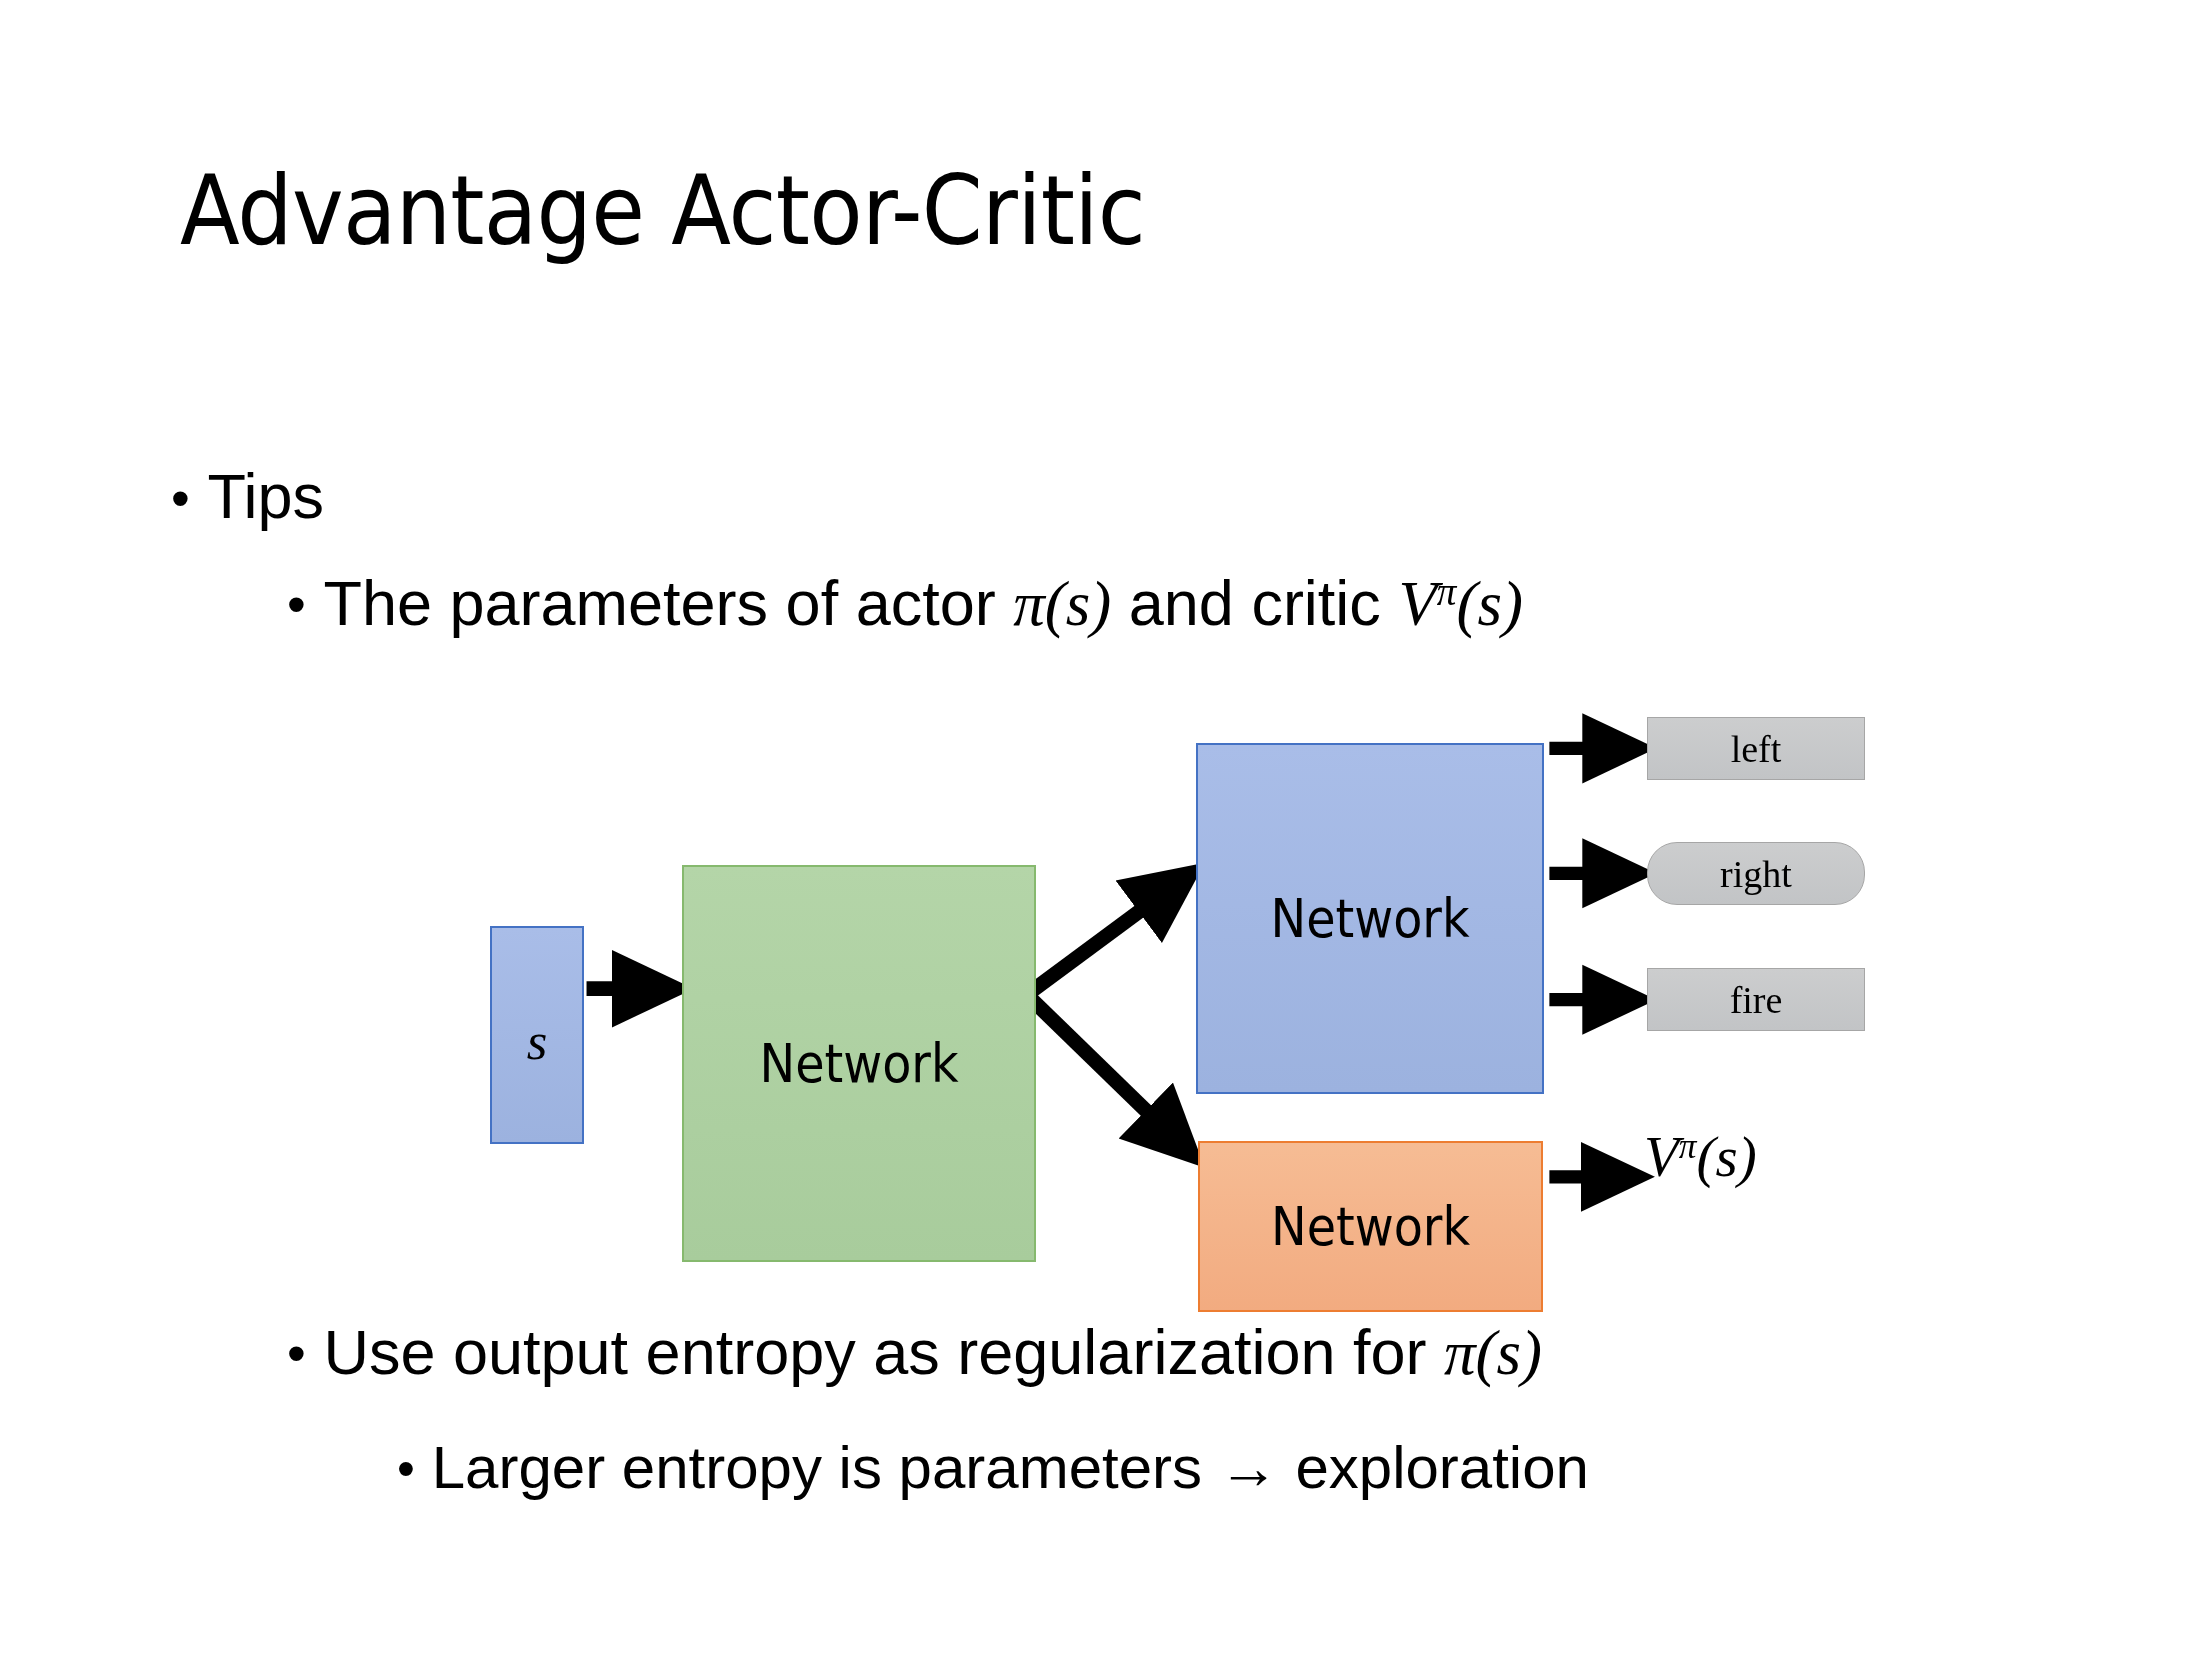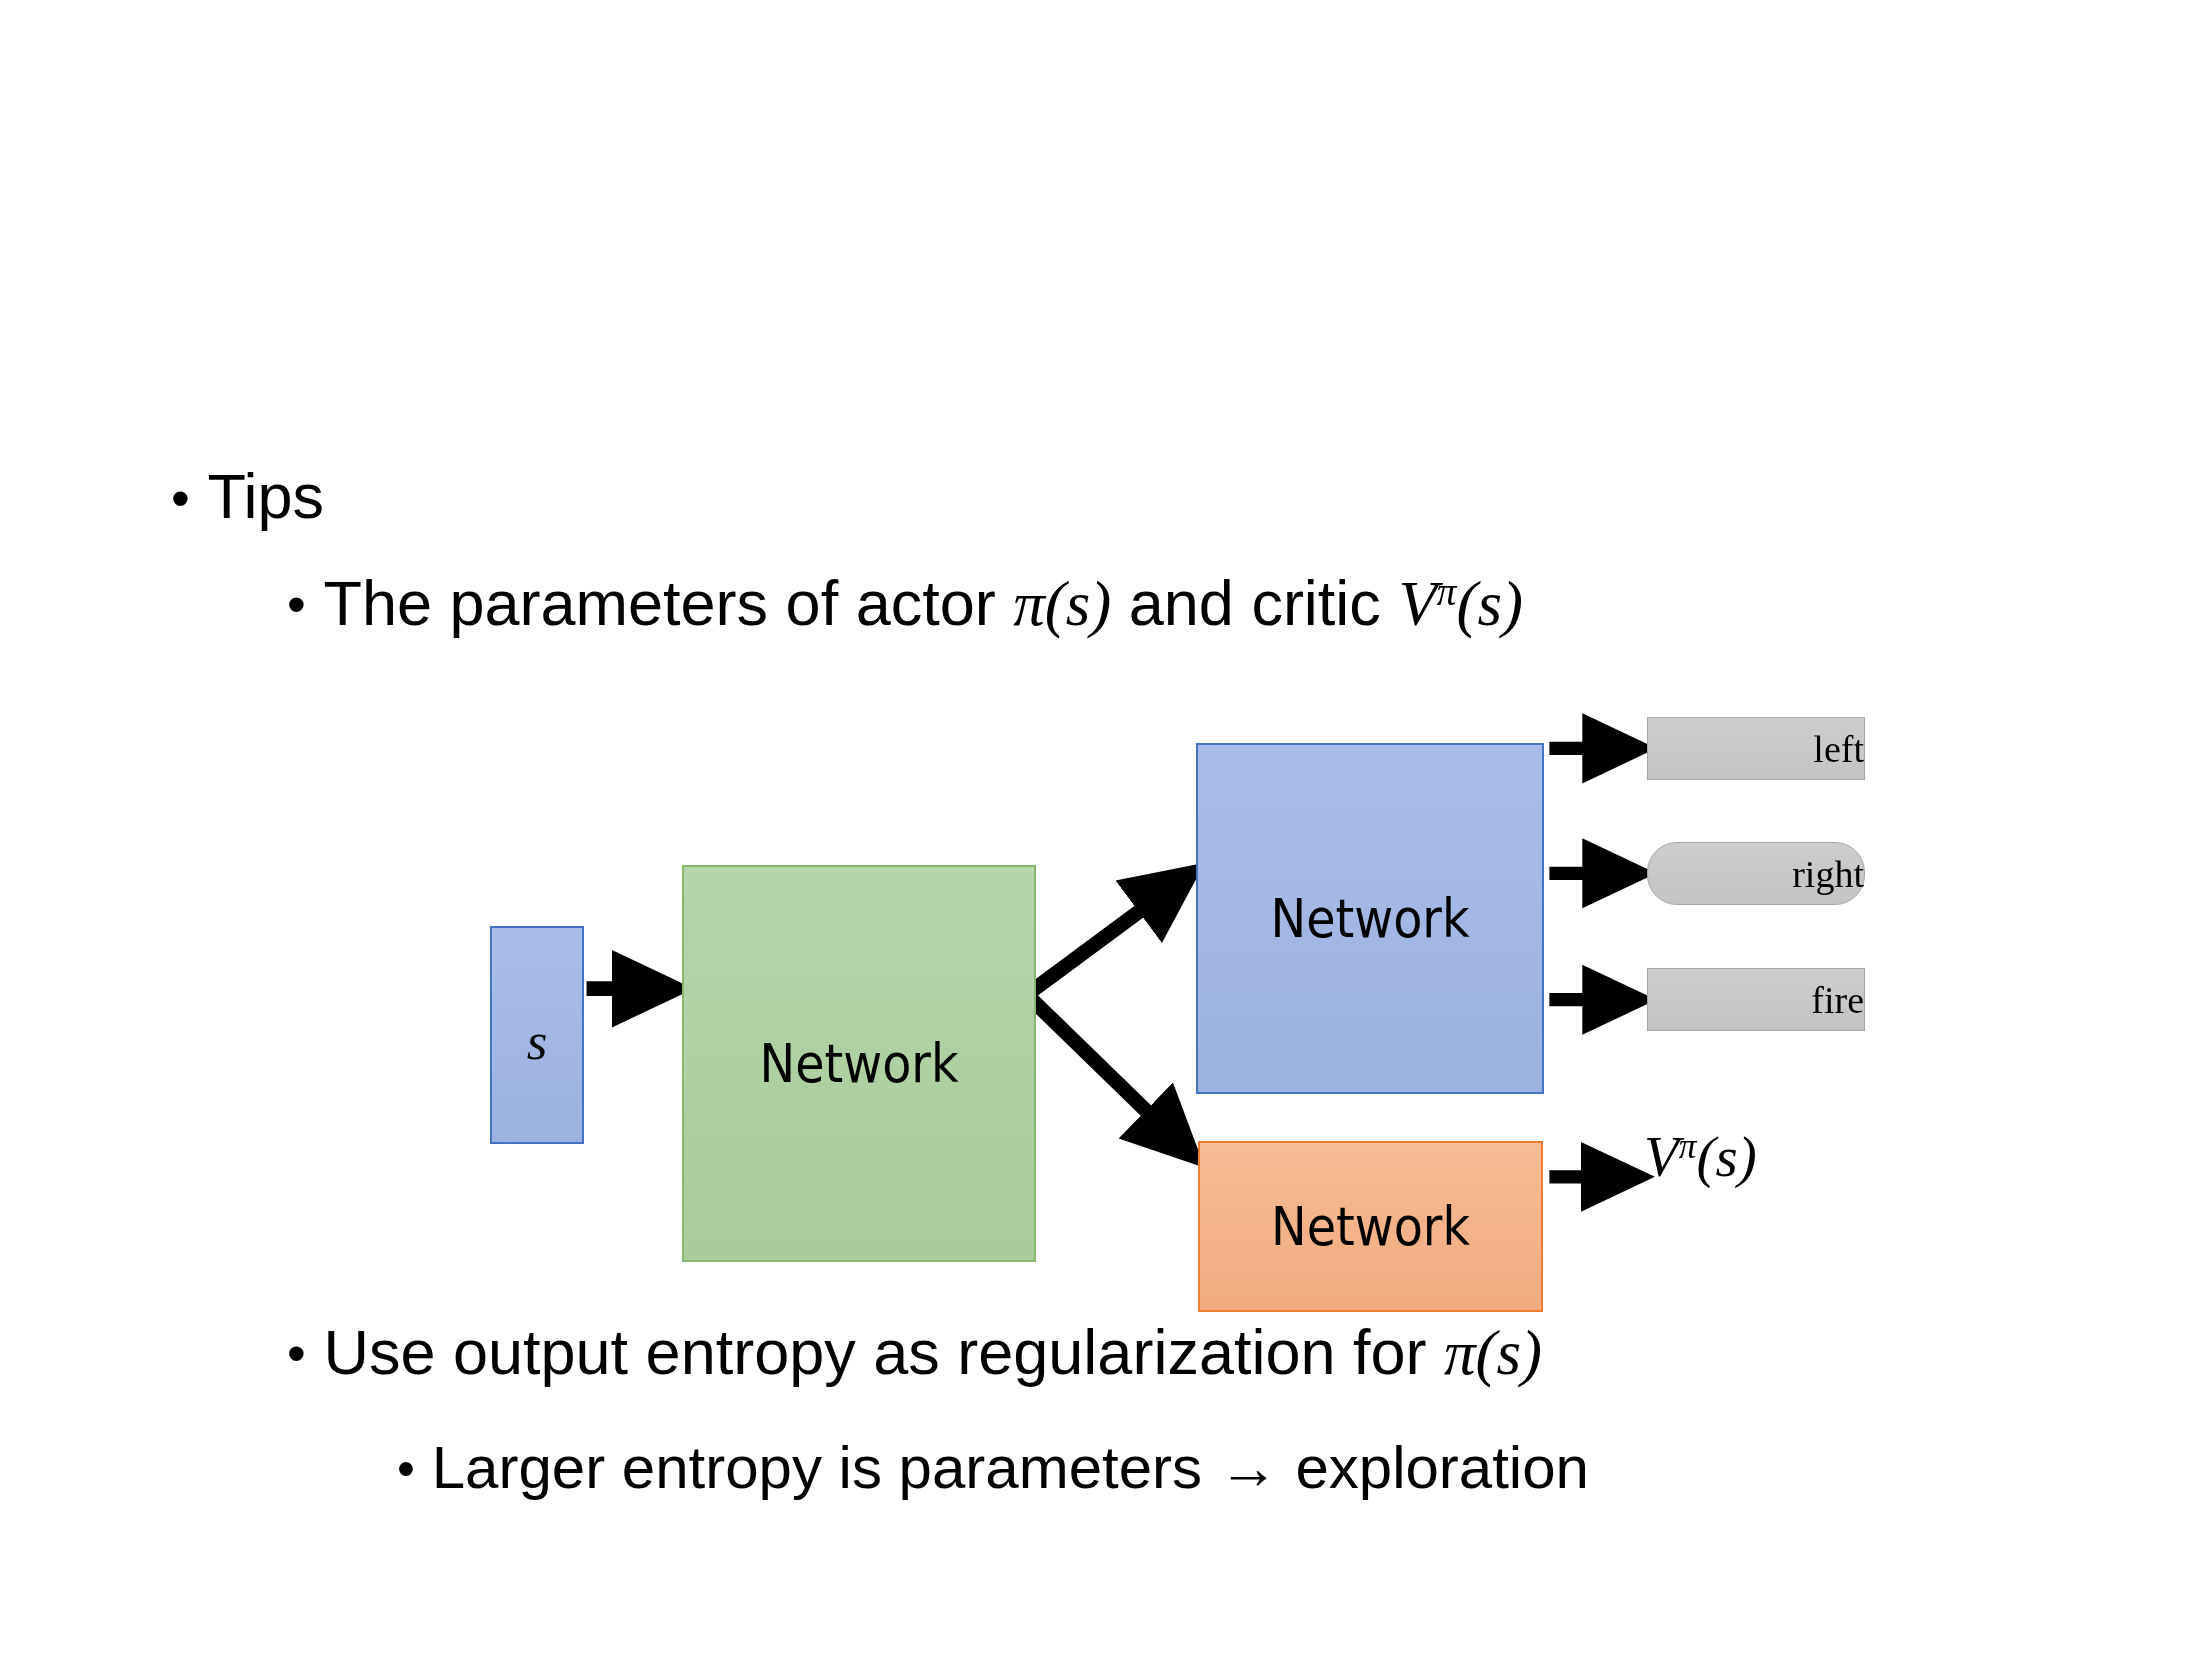--- a/index.html
+++ b/index.html
@@ -174,21 +174,21 @@
   
   .action-box {
     position: absolute;
     box-sizing: border-box;
     width: 218px;
     height: 63px;
     background: linear-gradient(to bottom, #cccdce 0%, #c2c4c6 100%);
     border: 1.5px solid #a6a6a6;
     display: flex;
     align-items: center;
-    justify-content: flex-end;
+    justify-content: center;
     font-family: "Liberation Serif", "DejaVu Serif", serif;
     font-size: 38px;
     color: #000000;
   }
   #action-left  { left: 1647px; top: 717px; }
   #action-right { left: 1647px; top: 842px; border-radius: 30px; }
   #action-fire  { left: 1647px; top: 968px; }
 
   
   #value-output {
@@ -206,20 +206,21 @@
     left: 0; top: 0;
     width: 2205px;
     height: 1654px;
   }
 </style>
 </head>
 <body>
 
 <div id="slide">
 
+  <div id="slide-title">Advantage Actor-Critic</div>
 
   <div class="bullet-row" id="bullet-tips">
     <span class="bullet-dot">•</span>
     <span class="bullet-text">Tips</span>
   </div>
 
   <div class="bullet-row" id="bullet-shared">
     <span class="bullet-dot">•</span>
     <span class="bullet-text"><span>The parameters of actor </span><span class="math">π(s)</span><span>  and critic </span><span class="math"><span>V</span><sup>π</sup><span>(s)</span></span><br></span>
   </div>

